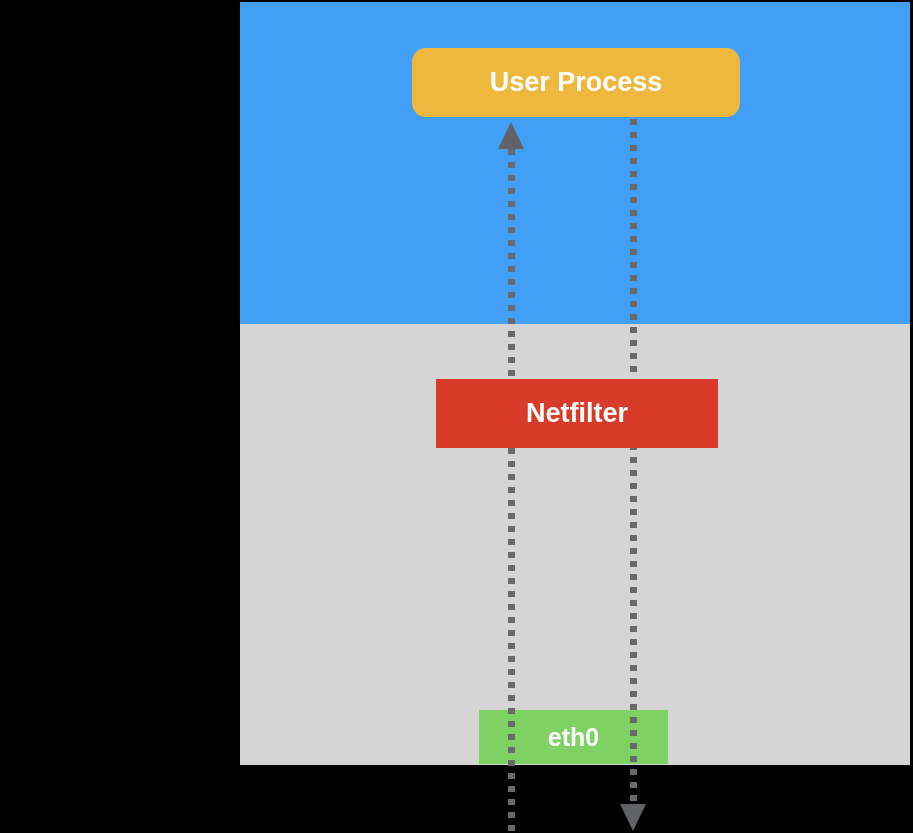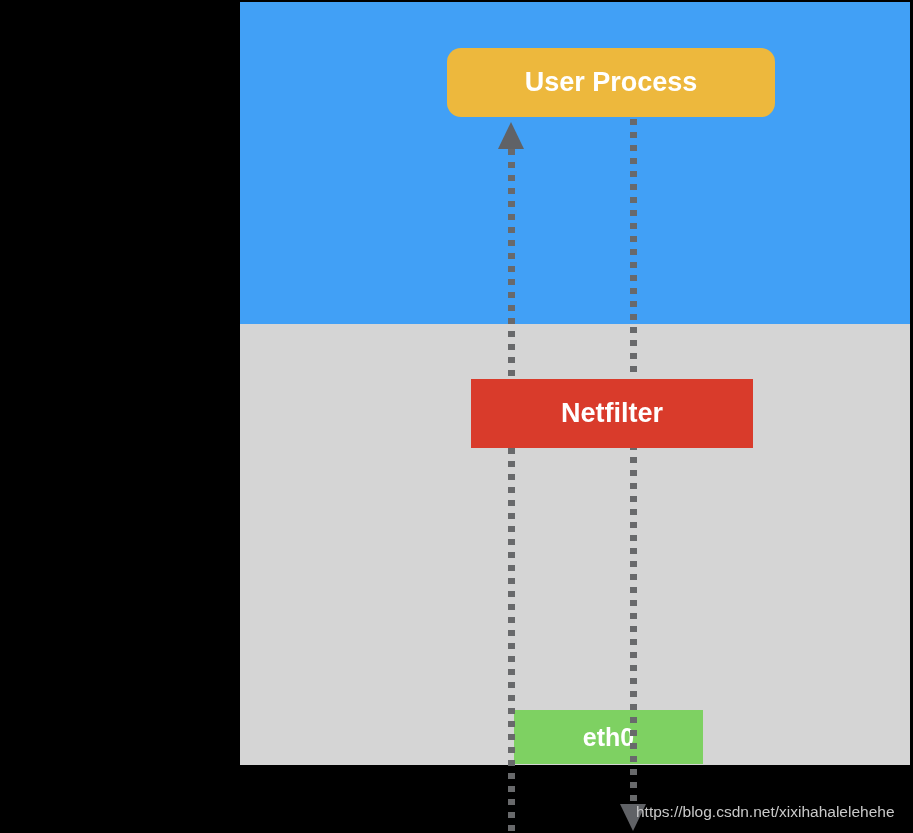--- a/index.html
+++ b/index.html
@@ -31,21 +31,20 @@
     background: var(--kernel-space, #D5D5D5);
   }
   .node {
     position: absolute;
     display: flex;
     align-items: center;
     justify-content: center;
     color: var(--node-text, #fff);
     font-weight: bold;
     z-index: 3;
-    margin-left: 35px;
   }
   .node-user-process {
     left: 412px;
     top: 48px;
     width: 328px;
     height: 69px;
     border-radius: 14px;
     background: var(--user-process, #EDB83D);
     font-size: 27px;
   }
@@ -139,15 +138,14 @@
   </div>
 
   <div class="node node-netfilter">
     <span>Netfilter</span>
   </div>
 
   <div class="node node-eth0">
     <span>eth0</span>
   </div>
 
-  <div class="watermark">https://blog.csdn.net/xixihahalelehehe</div>
 
 </div>
 
 </body></html>

